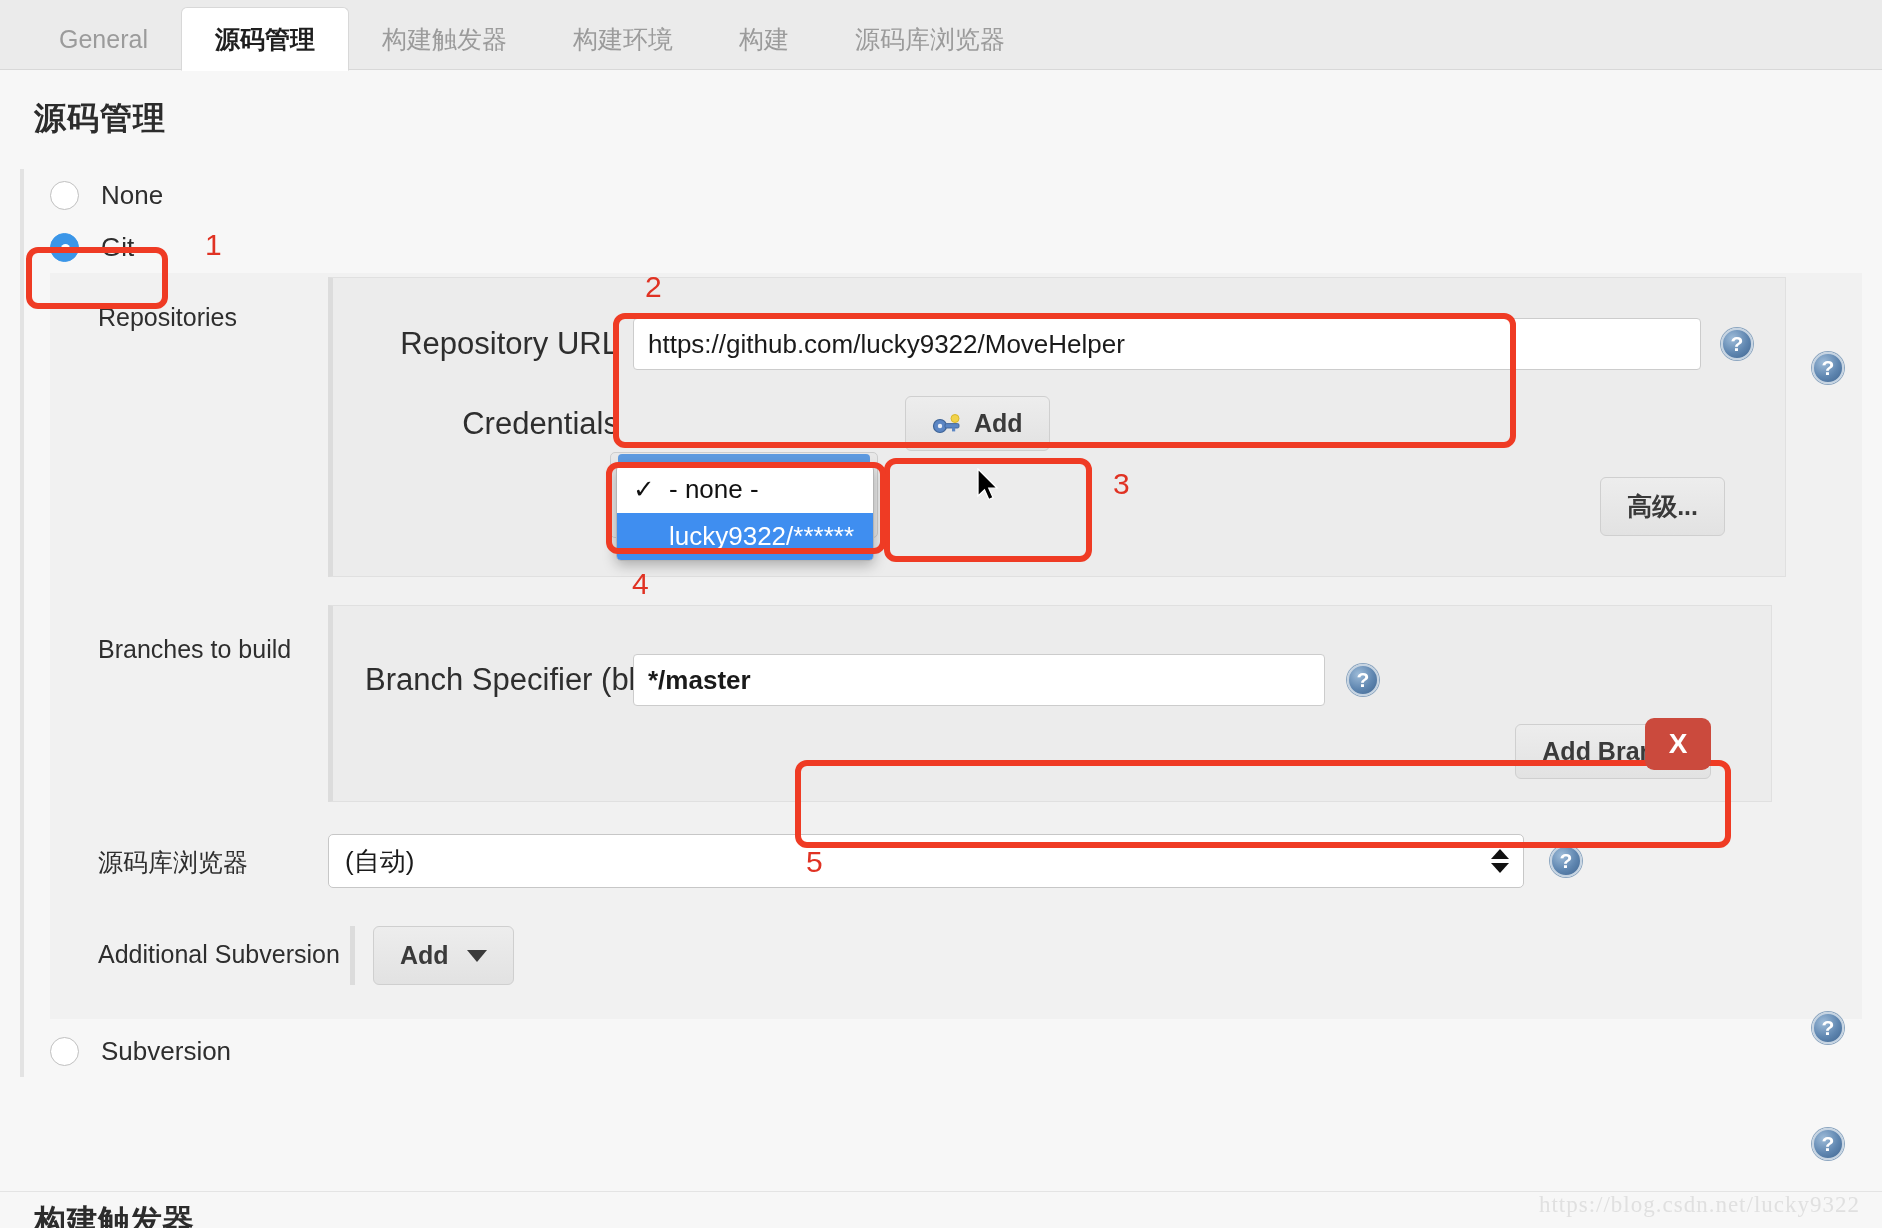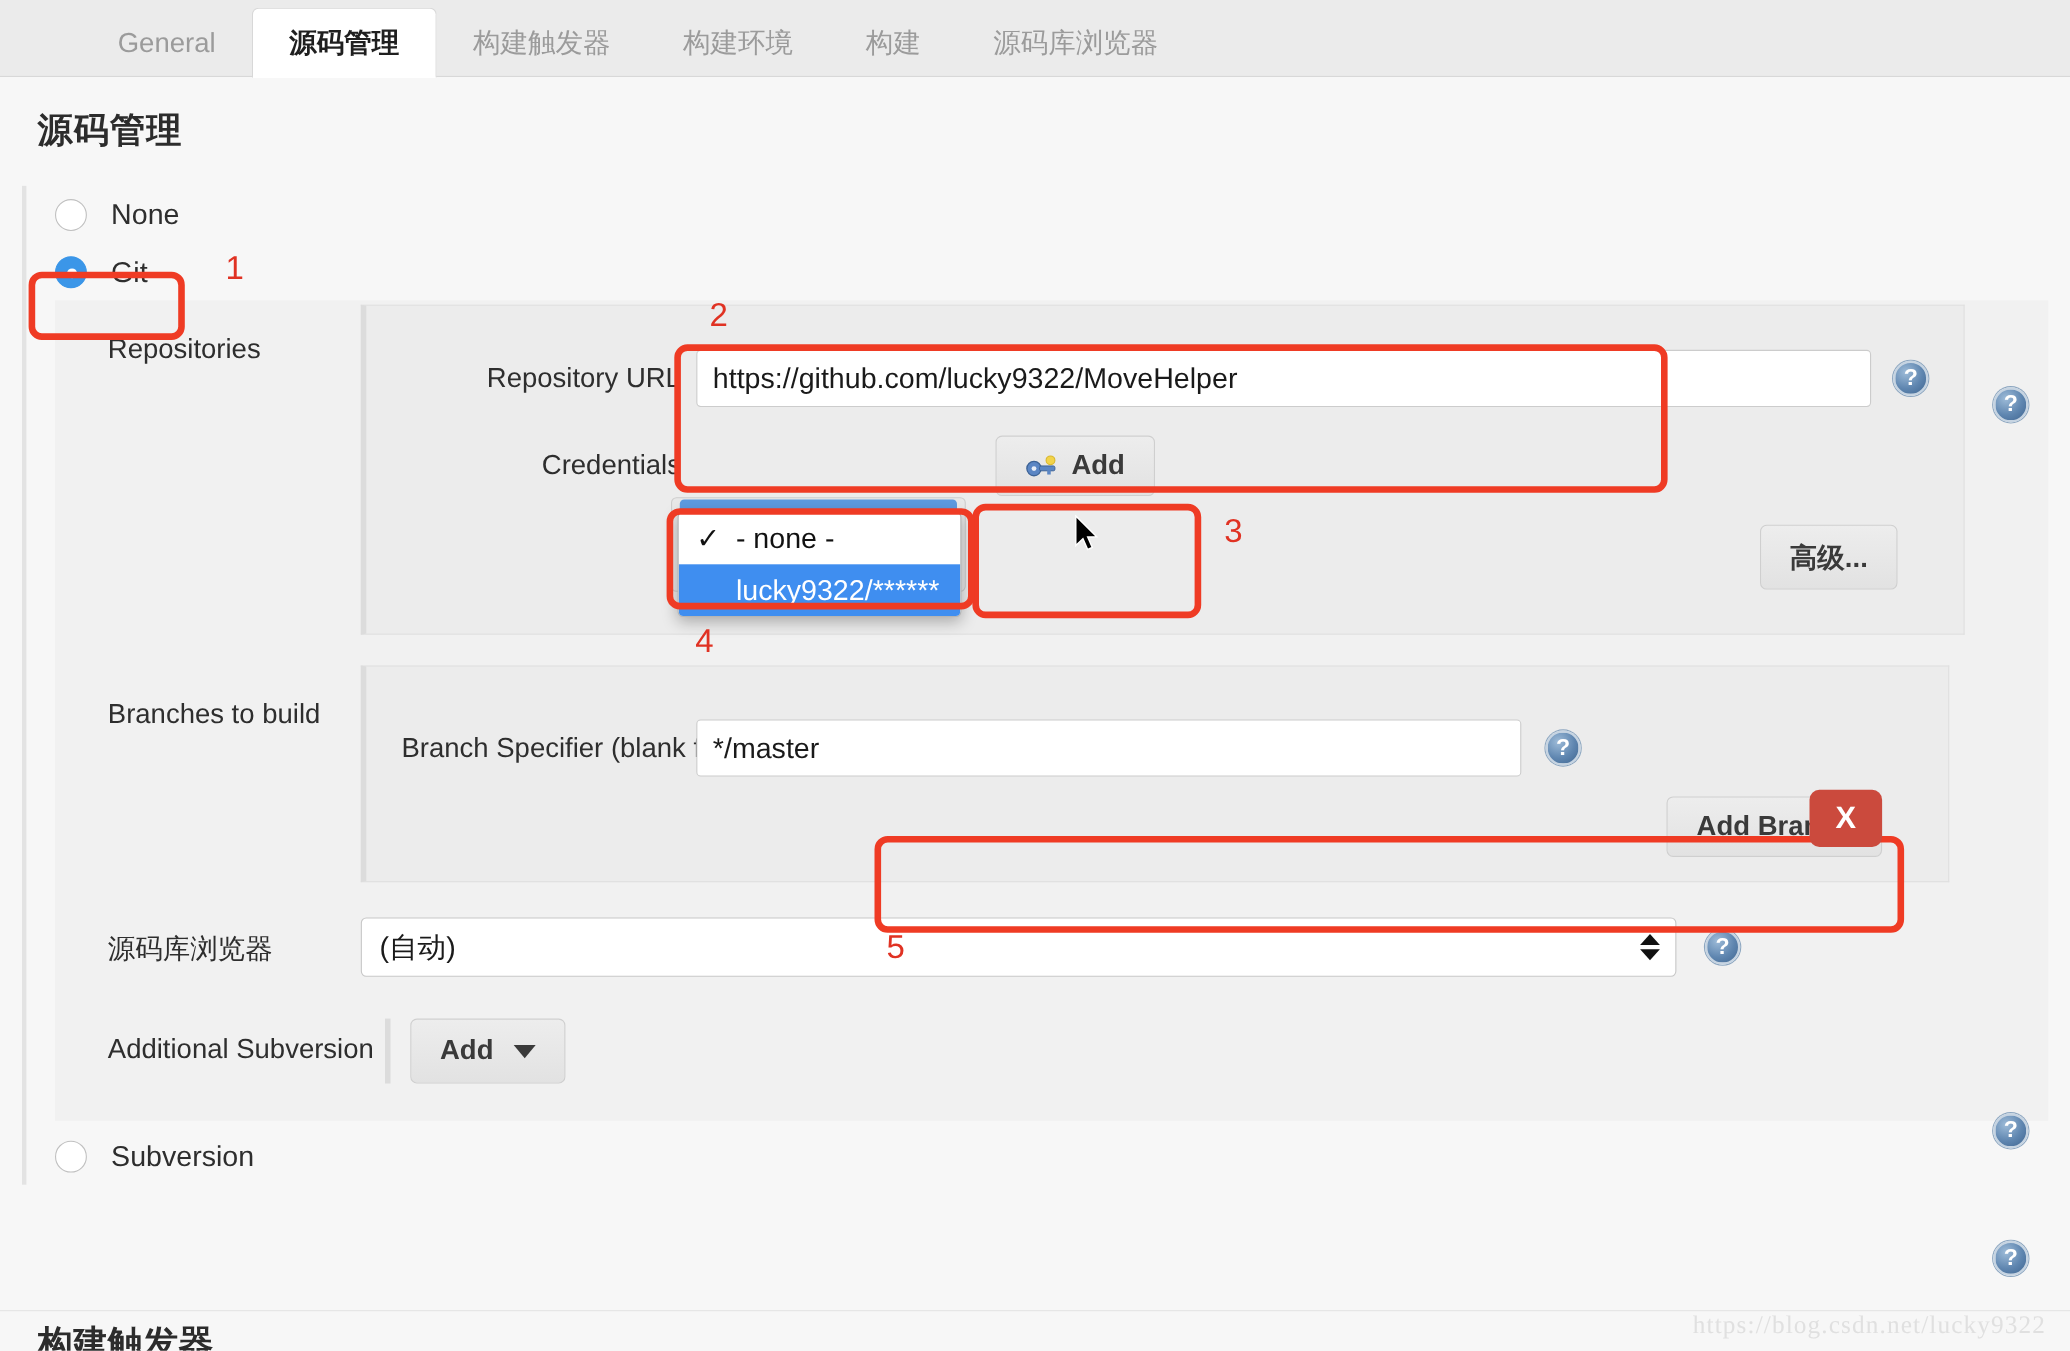--- a/index.html
+++ b/index.html
@@ -15,21 +15,21 @@
   }
 
   
   .tabbar {
     position: absolute;
     left: 0; top: 0;
     width: 1882px; height: 70px;
     background: #ebebeb;
     border-bottom: 1px solid #d8d8d8;
   }
-  .tabs { display: flex; align-items: flex-end; height: 70px; padding-left: 26px; margin-left: 48px; }
+  .tabs { display: flex; align-items: flex-end; height: 70px; padding-left: 26px; }
   .tab {
     font-size: 25px;
     color: #9b9b9b;
     padding: 0 33px;
     height: 62px;
     line-height: 62px;
     white-space: nowrap;
     cursor: pointer;
   }
   .tab.active {
@@ -104,21 +104,21 @@
     background: #ececec;
     border: 1px solid #e0e0e0;
     border-left: 5px solid #dcdcdc;
     margin: 0;
     padding: 18px 32px 22px 32px;
     position: relative;
   }
 
   .inner-row { display: flex; align-items: center; margin-bottom: 18px; }
   .inner-label {
-    font-size: 25px;
+    font-size: 31px;
     color: #2e2e2e;
     text-align: right;
     flex: 0 0 auto;
     padding-right: 14px;
     white-space: nowrap;
   }
 
   input.txt {
     font-family: "Liberation Sans", sans-serif;
     font-size: 26px;
@@ -364,21 +364,21 @@
         </div>
       </div>
 
       <div class="field-row" style="padding-top:28px;">
         <div class="field-label" style="padding-top:30px;">Branches to build</div>
         <div class="field-body" style="padding-right:90px;">
           <div class="sub-panel" style="min-height:175px;">
 
             <div class="inner-row" style="margin-top:30px;">
               <div class="inner-label" style="width:268px;">Branch Specifier (blank for 'any')</div>
-              <input class="txt" style="width: 750px;" value="*/master">
+              <input class="txt" style="width: 692px; font-weight: bold;" value="*/master">
               <span class="help" style="margin-left:22px;">?</span>
             </div>
 
             <div style="display:flex;justify-content:flex-end;margin-top:18px;padding-right:28px;">
               <button class="btn">Add Branch</button>
             </div>
 
           </div>
         </div>
       </div>

